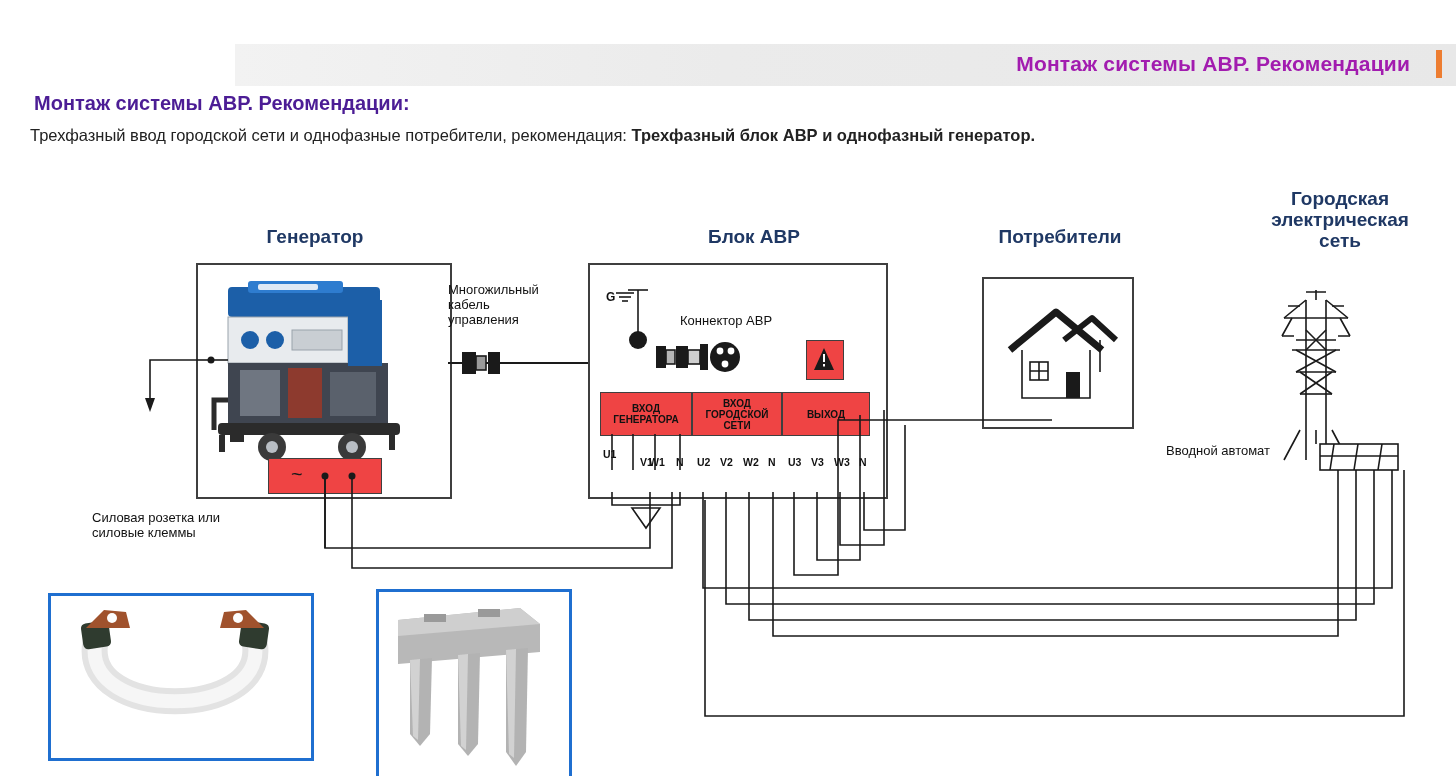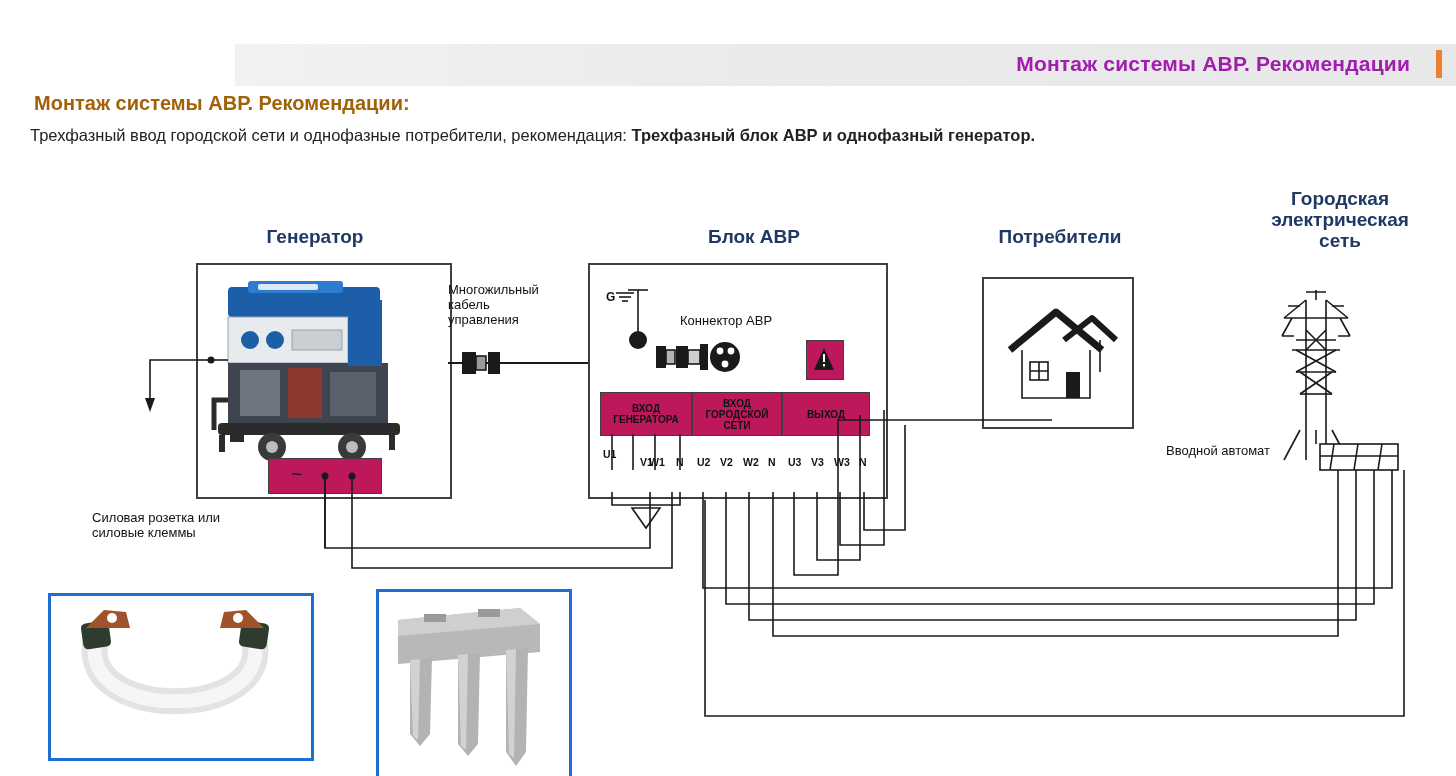--- a/index.html
+++ b/index.html
@@ -17,35 +17,35 @@
   }
   .header-title{
     position:absolute;right:46px;top:52px;
     font-size:21px;font-weight:bold;color:#a21caf;letter-spacing:.2px;
   }
   .header-accent{
     position:absolute;right:14px;top:50px;width:6px;height:28px;background:#ed7d31;
   }
   .page-title{
     position:absolute;left:34px;top:92px;
-    font-size:20px;font-weight:bold;color:#a16207;
+    font-size:20px;font-weight:bold;color:#4c1d95;
   }
   .intro{
     position:absolute;left:30px;top:124px;width:1360px;
     font-size:16.5px;line-height:23px;color:#222;
   }
   .intro b{font-weight:bold;}
 
   .lbl{position:absolute;font-size:13px;color:#111;line-height:15px;}
   .lbl.c{text-align:left;}
   .lbl.r{text-align:right;}
   .big{font-size:19px;font-weight:bold;color:#1f3864;text-align:center;line-height:21px;}
 
   .box{position:absolute;border:2px solid #3f3f3f;background:#fff;}
-  .thin{position:absolute;border:1.5px solid #3f3f3f;background:#be185d;}
+  .thin{position:absolute;border:1.5px solid #3f3f3f;background:#ef4444;}
   svg.overlay{position:absolute;left:0;top:0;width:1456px;height:776px;pointer-events:none;}
 
   .term{position:absolute;font-size:10.5px;font-weight:bold;color:#111;}
   .boxlabel{
     position:absolute;display:flex;align-items:center;justify-content:center;
     text-align:center;font-size:10px;font-weight:bold;line-height:11px;color:#111;
   }
   .photo-frame{position:absolute;border:3px solid #1f6fd0;background:#fff;}
 </style>
 </head>

